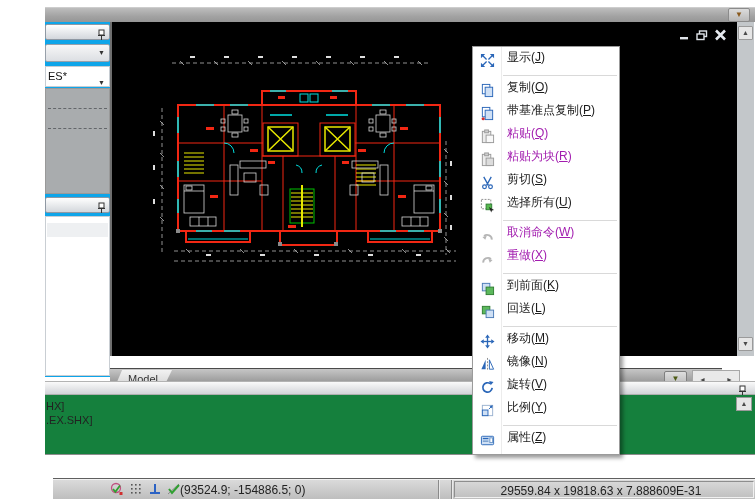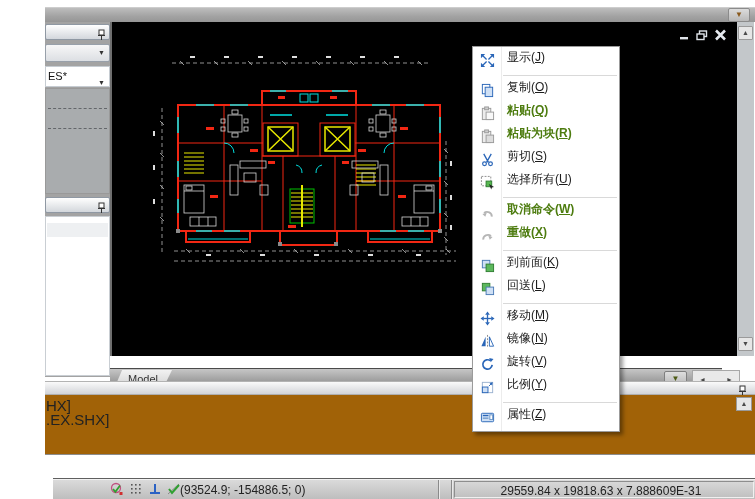--- a/index.html
+++ b/index.html
@@ -8,21 +8,21 @@
   .page { position:relative; width:755px; height:499px; background:#fff; }
 
   
   .toolbar-strip { position:absolute; left:45px; top:7px; width:710px; height:15px;
     background:linear-gradient(#bdbdbd,#a2a2a2 60%,#969696); border-top:1px solid #cdcdcd; }
   .overflow-btn { position:absolute; right:5px; top:0px; width:22px; height:14px;
     background:linear-gradient(#dcdcdc,#b9b9b9); border:1px solid #8b8b8b; border-radius:2px;
     font-size:8px; line-height:12px; text-align:center; color:#8a5a1e; }
 
   
-  .left-panel { position:absolute; left:45px; top:22px; width:65px; height:355px; background:#a3a3a3; }
+  .left-panel { position:absolute; left:45px; top:22px; width:65px; height:355px; background:#0ea5e9; }
   .dock-header { position:relative; height:16px; margin-top:2px;
     background:linear-gradient(#ffffff,#d3d7dc); border:1px solid #8f98a3; border-radius:2px; }
   .pin { position:absolute; right:3px; top:2px; }
   .combo-btn { position:relative; height:18px; margin-top:4px;
     background:linear-gradient(#f7f7f7,#dcdfe3); border:1px solid #98a0aa; border-radius:2px; }
   .combo-btn .arrow, .combo-white .arrow { position:absolute; right:4px; top:4px;
     font-size:7px; color:#333; }
   .combo-white { position:relative; height:21px; margin-top:4px; background:#fff;
     border:1px solid #c6ccd2; font-size:11px; color:#111; line-height:19px; padding-left:2px; }
   .combo-white .arrow { top:6px; }
@@ -53,22 +53,22 @@
   .strip-chevron { position:absolute; left:554px; top:2px; width:23px; height:16px;
     background:linear-gradient(#dedede,#b5b5b5); border:1px solid #7f7f7f; border-radius:2px;
     font-size:8px; color:#4c5a14; text-align:center; line-height:14px; }
   .h-scroll { position:absolute; left:582px; top:1px; width:48px; height:18px; background:#e9e9e9;
     border:1px solid #a7a7a7; font-size:7px; color:#444; }
   .h-scroll span { position:absolute; top:5px; }
 
   
   .cmd-header { position:absolute; left:45px; top:381px; width:710px; height:14px;
     background:linear-gradient(#fafafa,#d2d4d8); border-top:1px solid #b3b3b3; border-bottom:1px solid #aeaeae; }
-  .cmd-area { position:absolute; left:45px; top:395px; width:710px; height:60px; background:#a16207;
-    border-bottom:1px solid #8c8c8c; font-size:15px; color:#222; line-height:14px; padding:4px 0 0 1px; }
+  .cmd-area { position:absolute; left:45px; top:395px; width:710px; height:60px; background:#15803d;
+    border-bottom:1px solid #8c8c8c; font-size:11px; color:#222; line-height:14px; padding:4px 0 0 1px; }
   .cmd-scroll-up { position:absolute; left:736px; top:397px; width:16px; height:14px;
     background:#e6e6e6; border:1px solid #9a9a9a; font-size:7px; color:#4a4a4a;
     text-align:center; line-height:12px; }
 
   
   .status-bar { position:absolute; left:53px; top:478px; width:710px; height:29px;
     background:linear-gradient(#dcdcdc,#b2b2b2); border-top:1px solid #5f5f5f;
     box-shadow:inset 0 1px 0 #f2f2f2; font-size:12px; color:#222; }
   .status-icons { position:absolute; left:56px; top:2px; display:flex; gap:3px; }
   .coord-text { position:absolute; left:127px; top:4px; }
@@ -80,21 +80,21 @@
   .grip { position:absolute; right:2px; bottom:2px; }
 
   
   .context-menu { position:absolute; left:472px; top:46px; width:148px; z-index:50;
     background:#fff; border:1px solid #9b9b9b; box-shadow:3px 3px 4px rgba(0,0,0,.4);
     padding:2px 0; }
   .context-menu::before { content:""; position:absolute; left:28px; top:0; bottom:0;
     width:1px; background:#ececec; }
   .menu-item { position:relative; height:23px; display:flex; 
     font-size:12px; color:#1c1c1c; cursor:default; }
-  .menu-item.disabled { color:#4d7c0f;font-weight:bold; }
+  .menu-item.disabled { color:#a21caf; }
   .menu-icon { width:28px; display:flex; justify-content:center; align-items:center; flex:0 0 28px; }
   .menu-icon svg { width:15px; height:15px; }
   .menu-label { padding-left:6px; white-space:nowrap; }
   .menu-sep { height:1px; background:#d9d9d9; margin:3px 2px 3px 30px; }
 </style>
 </head>
 <body>
 
 <div class="page">
 
@@ -381,20 +381,30 @@
       <div class="menu-sep"></div>
       <div class="menu-item">
         <span class="menu-icon">
           <svg viewBox="0 0 16 16">
             <rect x="2.5" y="1.5" width="8" height="10" fill="#fff" stroke="#2a66b8"></rect>
             <rect x="5.5" y="4.5" width="8" height="10" fill="#cfe0f5" stroke="#2a66b8"></rect>
           </svg>
         </span>
         <span class="menu-label">复制(<u>O</u>)</span>
       </div>
+      <div class="menu-item">
+        <span class="menu-icon">
+          <svg viewBox="0 0 16 16">
+            <rect x="2.5" y="1.5" width="8" height="10" fill="#fff" stroke="#2a66b8"></rect>
+            <rect x="5.5" y="4.5" width="8" height="10" fill="#cfe0f5" stroke="#2a66b8"></rect>
+            <circle cx="3.4" cy="13.6" r="1.7" fill="#d03030"></circle>
+          </svg>
+        </span>
+        <span class="menu-label">带基准点复制(<u>P</u>)</span>
+      </div>
       <div class="menu-item disabled">
         <span class="menu-icon">
           <svg viewBox="0 0 16 16">
             <rect x="2.5" y="2.5" width="9" height="12" fill="#ececec" stroke="#9a9a9a"></rect>
             <rect x="5" y="1" width="4" height="3" fill="#cfcfcf" stroke="#9a9a9a"></rect>
             <rect x="6.5" y="6.5" width="8" height="8" fill="#f8f8f8" stroke="#9a9a9a"></rect>
           </svg>
         </span>
         <span class="menu-label">粘贴(<u>Q</u>)</span>
       </div>

